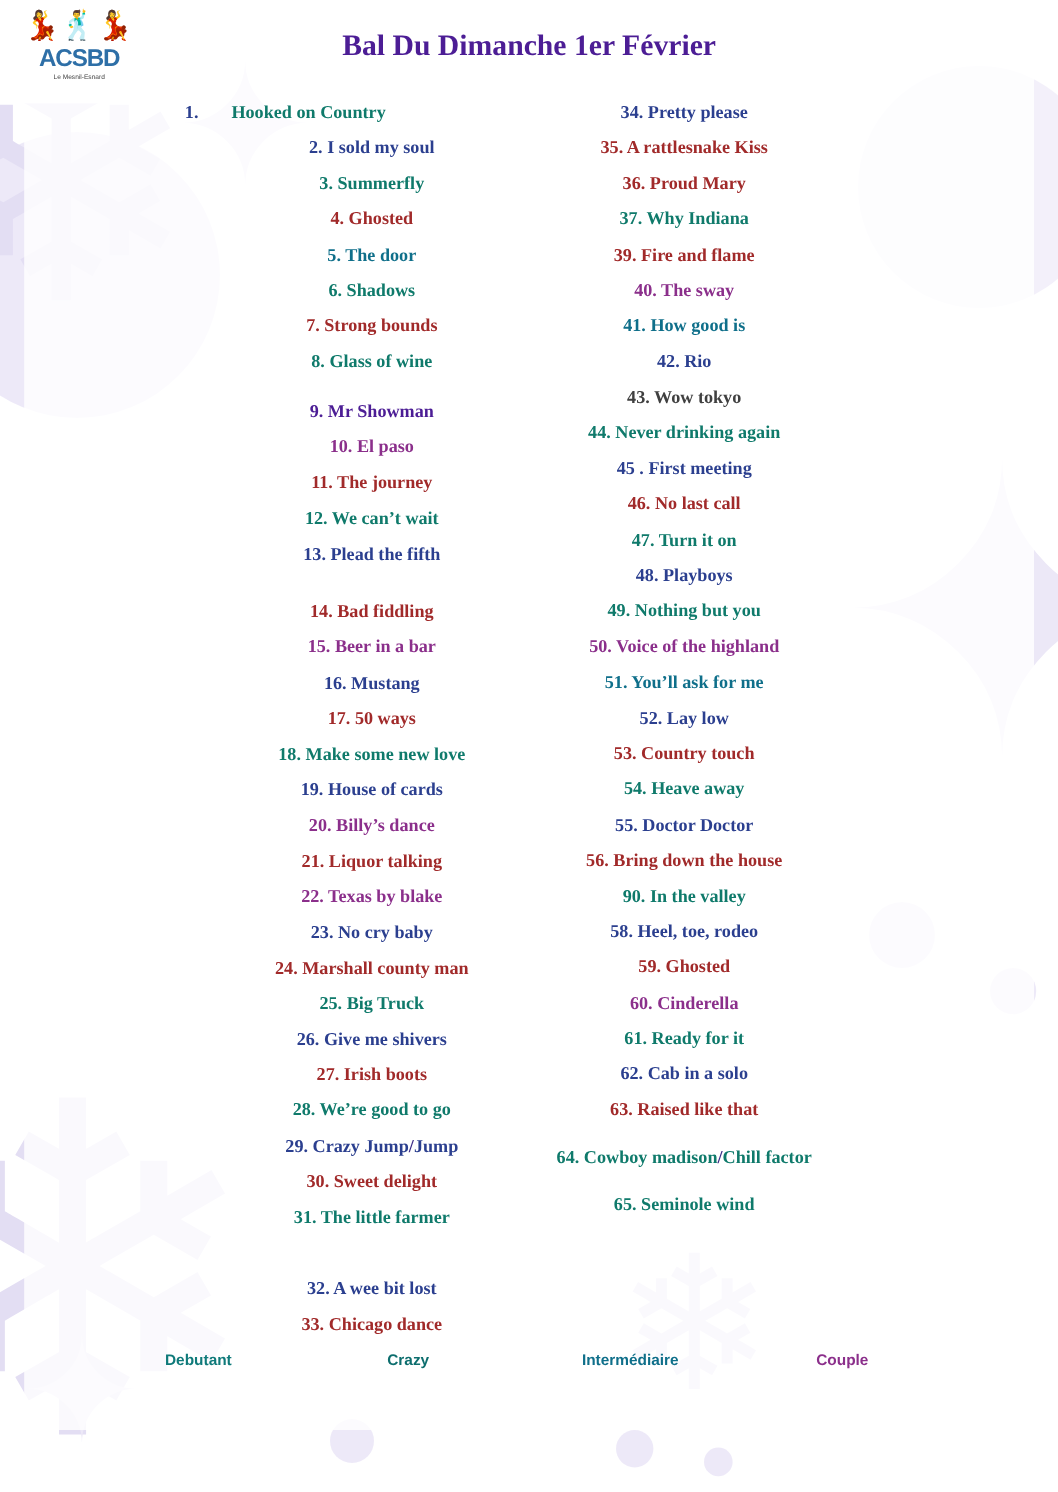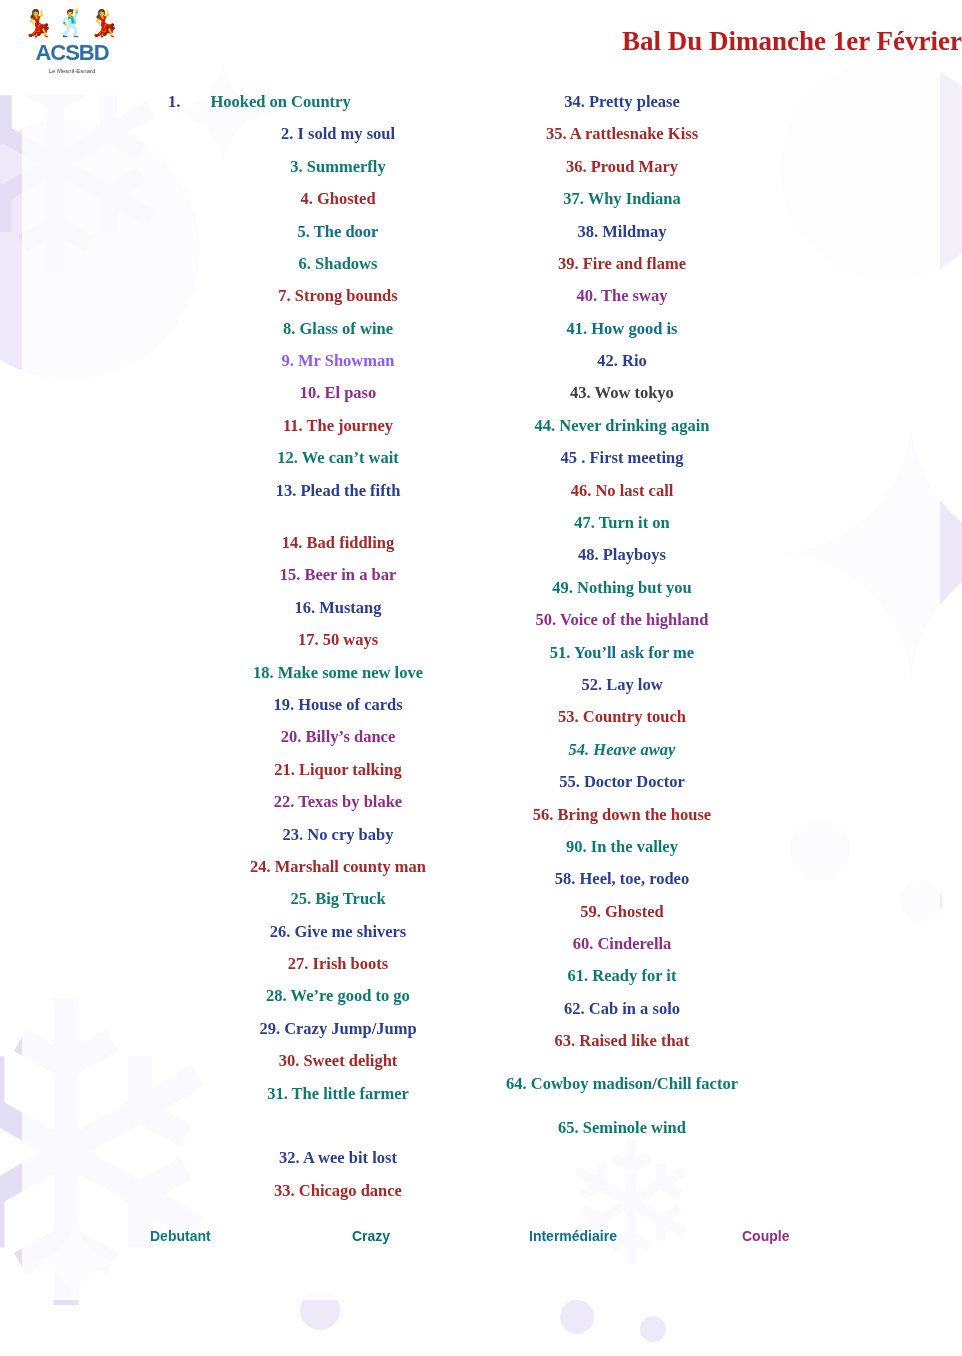--- a/index.html
+++ b/index.html
@@ -94,24 +94,24 @@
     color: #2b3f8f;
     letter-spacing: 1px;
   }
 
   
   .title {
     position: absolute;
     left: 0;
     top: 26px;
     width: 962px;
-    text-align: right;
+    text-align: center;
     font-size: 27px;
     font-weight: bold;
-    color: #b91c1c;
+    color: #4c1d95;
     font-family: "Liberation Serif", serif;
   }
 
   
   .col {
     position: absolute;
     top: 86px;
     font-size: 16.5px;
     font-weight: bold;
     line-height: 1.0;
@@ -211,21 +211,21 @@
       </div>
       <div class="item" style="color: rgb(15, 122, 107);">
         <span>6. Shadows</span>
       </div>
       <div class="item" style="color: rgb(161, 42, 42);">
         <span>7. Strong bounds</span>
       </div>
       <div class="item" style="color: rgb(15, 122, 107);">
         <span>8. Glass of wine</span>
       </div>
-      <div class="item" style="color: #8b5cf6;">
+      <div class="item" style="color: #4c1d95; margin-top: 13px;">
         <span>9. Mr Showman</span>
       </div>
       <div class="item" style="color: rgb(139, 47, 139);">
         <span>10. El paso</span>
       </div>
       <div class="item" style="color: rgb(161, 42, 42);">
         <span>11. The journey</span>
       </div>
       <div class="item" style="color: rgb(15, 122, 107);">
         <span>12. We can’t wait</span>
@@ -303,23 +303,20 @@
       </div>
       <div class="item" style="color: rgb(161, 42, 42);">
         <span>35. A rattlesnake Kiss</span>
       </div>
       <div class="item" style="color: rgb(161, 42, 42);">
         <span>36. Proud Mary</span>
       </div>
       <div class="item" style="color: rgb(15, 122, 107);">
         <span>37. Why Indiana</span>
       </div>
-      <div class="item" style="color: rgb(43, 63, 143);">
-        <span>38. Mildmay</span>
-      </div>
       <div class="item" style="color: rgb(161, 42, 42);">
         <span>39. Fire and  flame</span>
       </div>
       <div class="item" style="color: rgb(139, 47, 139);">
         <span>40. The sway</span>
       </div>
       <div class="item" style="color: rgb(15, 111, 138);">
         <span>41. How good is</span>
       </div>
       <div class="item" style="color: rgb(43, 63, 143);">
@@ -351,21 +348,21 @@
       </div>
       <div class="item" style="color: rgb(15, 111, 138);">
         <span>51. You’ll ask for me</span>
       </div>
       <div class="item" style="color: rgb(43, 63, 143);">
         <span>52. Lay low</span>
       </div>
       <div class="item" style="color: rgb(161, 42, 42);">
         <span>53. Country touch</span>
       </div>
-      <div class="item" style="color: rgb(15, 122, 107); font-style: italic;">
+      <div class="item" style="color: rgb(15, 122, 107);">
         <span>54. Heave away</span>
       </div>
       <div class="item" style="color: rgb(43, 63, 143);">
         <span>55. Doctor Doctor</span>
       </div>
       <div class="item" style="color: rgb(161, 42, 42);">
         <span>56. Bring down the house</span>
       </div>
       <div class="item" style="color: rgb(15, 122, 107);">
         <span>90. In the valley</span>

